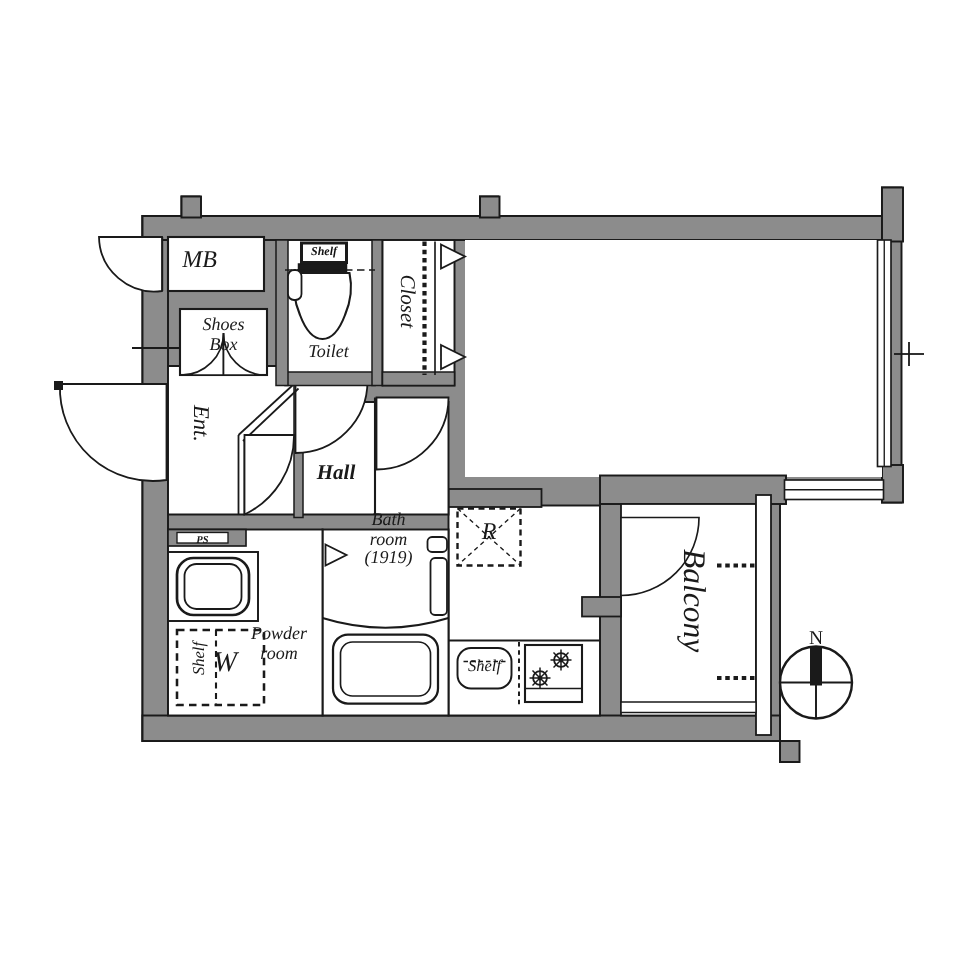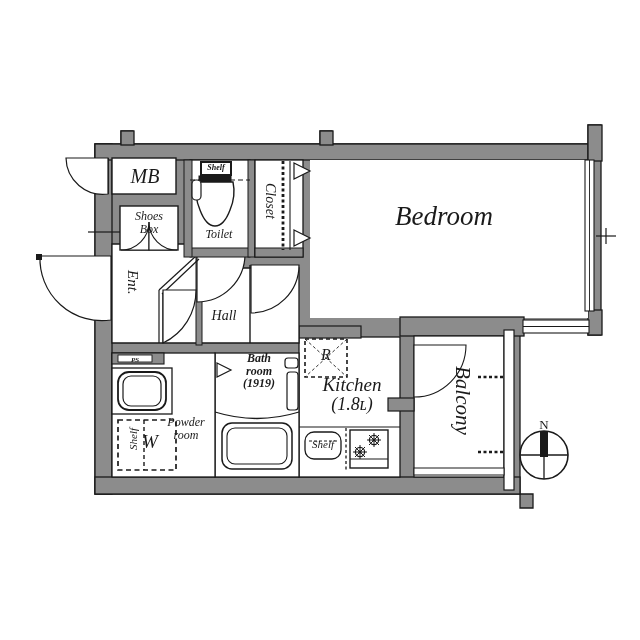--- a/index.html
+++ b/index.html
@@ -222,60 +222,55 @@
     <g>
       <circle cx="544" cy="455" r="24" fill="#ffffff" stroke="#1a1a1a" stroke-width="1.6"></circle>
       <line x1="520" y1="455" x2="568" y2="455" stroke="#1a1a1a" stroke-width="1.3"></line>
       <line x1="544" y1="455" x2="544" y2="479" stroke="#1a1a1a" stroke-width="1.3"></line>
       <rect x="540" y="431" width="8" height="26" fill="#1a1a1a" stroke="none"></rect>
     </g>
 
   </svg>
 
   <div class="room-label lbl-bedroom" style="left:444px; top:202px; transform:translate(-50%,0);">
-    <span>Bedroom</span>
-  </div>
-
-  <div class="room-label lbl-kitchen" style="left:352px; top:375px; transform:translate(-50%,0);">
-    <span>Kitchen</span>
-    <span class="area">(1.8ʟ)</span>
-  </div>
-
-  <div class="room-label lbl-mid" style="left:259px; top:352px; transform:translate(-50%,0);font-weight:bold;">
+  </div>
+
+
+  <div class="room-label lbl-mid" style="left:259px; top:340px; transform:translate(-50%,0);">
     <span>Bath</span><br>
     <span>room</span><br>
     <span>(1919)</span>
   </div>
 
   <div class="room-label lbl-mid" style="left:186px; top:416px; transform:translate(-50%,0);">
     <span>Powder</span><br>
     <span>room</span>
   </div>
 
   <div class="room-label lbl-mid" style="left:219px; top:228px; transform:translate(-50%,0);">
     <span>Toilet</span>
   </div>
 
-  <div class="room-label lbl-small" style="left:224px; top:309px; transform:translate(-50%,0);">
+  <div class="room-label lbl-small" style="left:224px; top:309px; transform:translate(-50%,0);font-weight:bold;">
     <span>Hall</span>
   </div>
 
   <div class="vert-label lbl-small" style="left:124px; top:270px; writing-mode:vertical-rl; font-size:15px;">
     <span>Ent.</span>
   </div>
 
   <div class="vert-label lbl-small" style="left:262px; top:183px; writing-mode:vertical-rl; font-size:14px;">
     <span>Closet</span>
   </div>
 
   <div class="vert-label" style="left:450px; top:366px; writing-mode:vertical-rl; font-size:21px; font-style:italic;">
     <span>Balcony</span>
   </div>
 
-  <div class="room-label lbl-mid" style="left:145px; top:166px; transform:translate(-50%,0); font-size:20px;">
+  <div class="room-label lbl-mid" style="left:133px; top:166px; transform:translate(-50%,0); font-size:16px;">
     <span>MB</span>
   </div>
 
   <div class="room-label lbl-small" style="left:149px; top:210px; transform:translate(-50%,0); font-size:12px;">
     <span>Shoes</span><br>
     <span>Box</span>
   </div>
 
   <div class="room-label lbl-xtiny" style="left:216px; top:164px; transform:translate(-50%,0); font-size:8px; color:#111; font-style:italic;">
     <span>Shelf</span>

